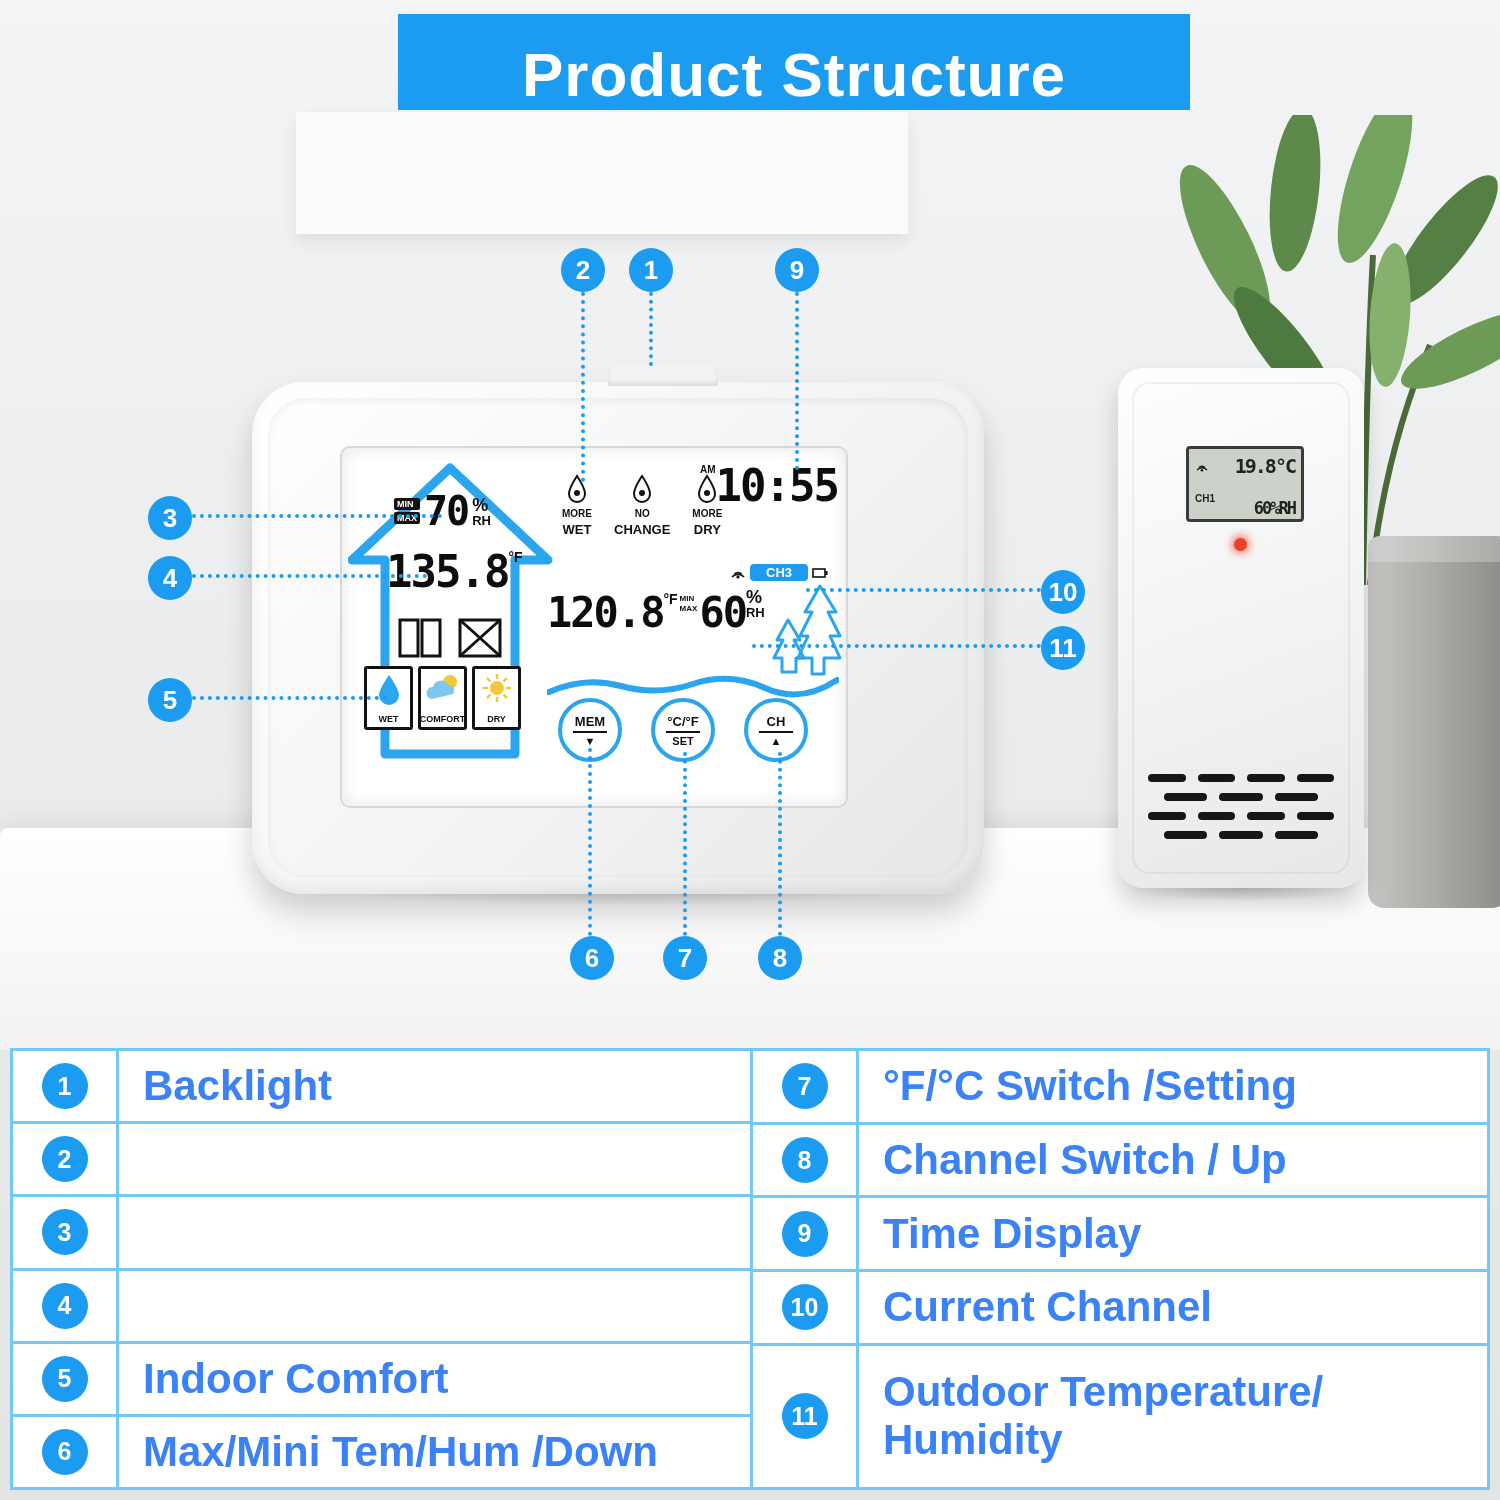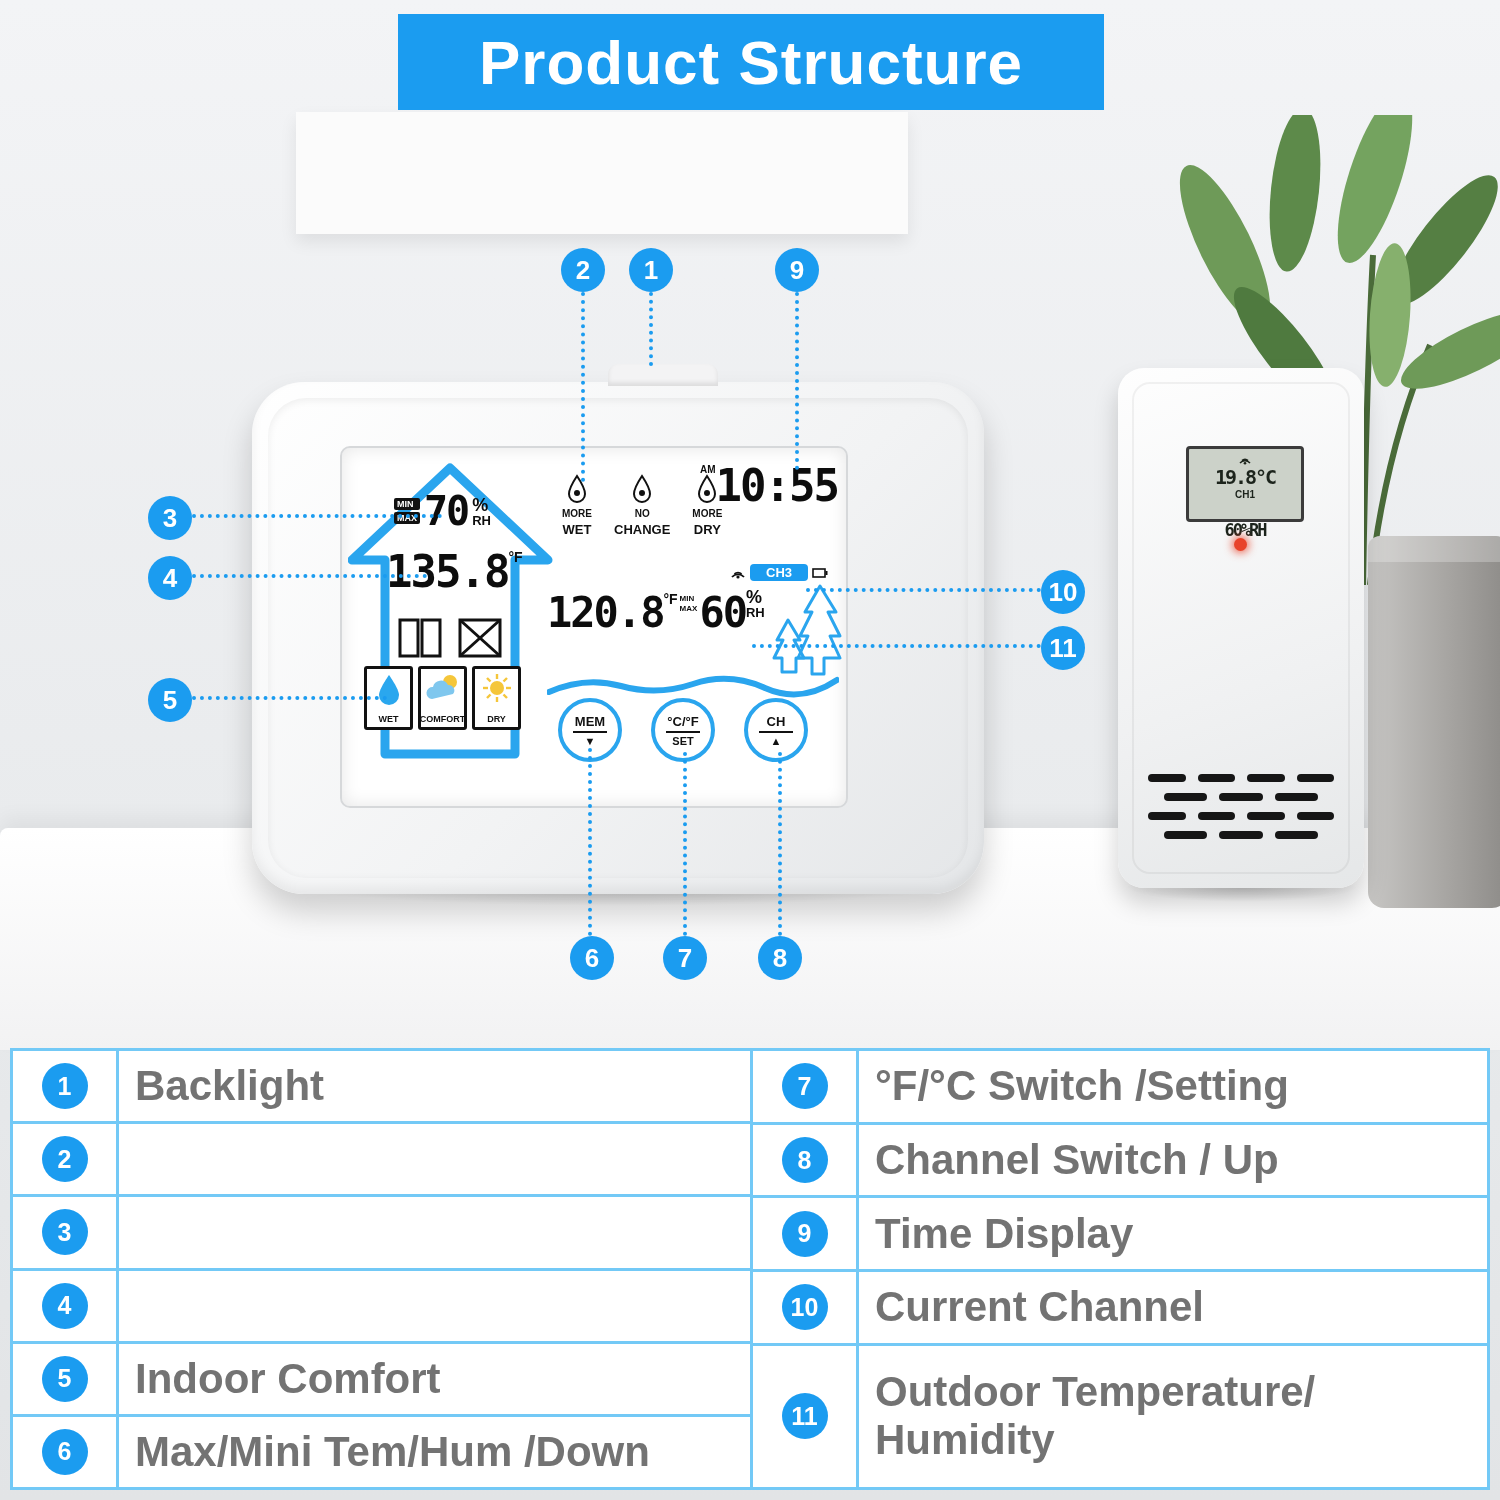--- a/index.html
+++ b/index.html
@@ -13,22 +13,22 @@
            background:linear-gradient(180deg,#ffffff,#f2f2f3); box-shadow:0 -10px 20px rgba(0,0,0,.05); border-radius:8px 8px 0 0; }
   .plant { position:absolute; left:1145px; top:115px; z-index:3; }
   .pot { position:absolute; left:1368px; top:536px; width:140px; height:372px; z-index:3;
          background:linear-gradient(90deg,#c7c6c4,#a8a6a3 55%,#8d8b88); border-radius:12px 12px 16px 16px; }
   .pot::before { content:""; position:absolute; left:0; top:0; right:0; height:26px; background:rgba(255,255,255,.25); border-radius:12px 12px 0 0; }
   .shadow-oval { position:absolute; background:radial-gradient(ellipse at center, rgba(0,0,0,.20), transparent 70%); z-index:3; }
   .device-shadow { left:290px; top:866px; width:660px; height:40px; }
   .sensor-shadow { left:1126px; top:872px; width:232px; height:30px; }
 
   
-  .header { position:absolute; left:398px; top:14px; width:706px; height:96px; background:#1b9cf0;
-            display:flex; align-items:center; justify-content:center; z-index:9; }
+  .header { position:absolute; left:398px; top:14px; width:792px; height:96px; background:#1b9cf0;
+            display:flex; align-items:flex-end; justify-content:center; z-index:9; }
   .header-title { color:#fff; font-size:62px; font-weight:bold; letter-spacing:1px; }
 
   
   .device { position:absolute; left:252px; top:382px; width:732px; height:512px; z-index:6;
             background:linear-gradient(135deg,#ffffff 0%,#f2f3f4 55%,#e4e6e8 100%);
             border-radius:52px; box-shadow:0 18px 30px rgba(0,0,0,.18), inset 0 -6px 12px rgba(0,0,0,.06); }
   .device::before { content:""; position:absolute; inset:16px; border-radius:38px; box-shadow:inset 0 2px 8px rgba(0,0,0,.07); }
   .device-top-tab { position:absolute; left:356px; top:-18px; width:110px; height:22px; background:#f3f3f4;
                     border-radius:10px 10px 0 0; box-shadow:inset 0 -3px 5px rgba(0,0,0,.10); }
   .screen { position:absolute; left:88px; top:64px; width:508px; height:362px; background:#fff;
@@ -82,21 +82,21 @@
   .scr-btn .divider { width:34px; height:2px; background:#111; }
   .scr-btn .sym { font-size:11px; font-weight:bold; color:#111; }
 
   
   .sensor { position:absolute; left:1118px; top:368px; width:246px; height:520px; z-index:5;
             background:linear-gradient(160deg,#fefefe 0%,#f0f1f2 60%,#e5e7e8 100%);
             border-radius:26px; box-shadow:0 15px 25px rgba(0,0,0,.18); }
   .sensor-seam { position:absolute; inset:14px; border:2px solid rgba(0,0,0,.05); border-radius:18px; }
   .sensor-lcd { position:absolute; left:68px; top:78px; width:118px; height:76px; background:#ccd2c9;
                 border:3px solid #3b3b3b; border-radius:4px; padding:5px 6px; display:flex; flex-direction:column; justify-content:space-between; }
-  .lcd-row { display:flex; justify-content:space-between; align-items:center;flex-direction:column; }
+  .lcd-row { display:flex; justify-content:space-between; align-items:center; }
   .lcd-temp { font-family:"DejaVu Sans Mono", monospace; font-weight:bold; font-size:20px; letter-spacing:-2px; color:#1c241c; }
   .lcd-hum { font-family:"DejaVu Sans Mono", monospace; font-weight:bold; font-size:17px; letter-spacing:-2px; color:#1c241c;margin-top:20px; }
   .lcd-ch { font-size:10px; font-weight:bold; color:#1c241c; }
   .sensor-led { position:absolute; left:116px; top:170px; width:13px; height:13px; border-radius:50%;
                 background:#e8432a; box-shadow:0 0 9px 2px rgba(232,67,42,.8); }
   .sensor-vents { position:absolute; left:30px; top:406px; width:186px; display:flex; flex-direction:column; gap:11px; }
   .vent-row { display:flex; gap:12px; justify-content:center; }
   .vent { height:8px; background:#161616; border-radius:4px; flex:1; max-width:44px; }
   .vent-row.offset { padding:0 16px; }
 
@@ -111,22 +111,22 @@
   .legend { position:absolute; left:10px; right:10px; top:1048px; bottom:10px; background:#fff;
             border:3px solid #73c9f6; display:flex; z-index:9; }
   .legend-col { width:50%; display:flex; flex-direction:column; }
   .legend-col.right { border-left:3px solid #73c9f6; }
   .legend-row { flex:1; display:flex; align-items:stretch; border-bottom:3px solid #73c9f6; }
   .legend-col .legend-row:last-child { border-bottom:none; }
   .legend-row.tall { flex:2; }
   .legend-num-cell { width:106px; display:flex; align-items:center; justify-content:center; border-right:3px solid #73c9f6; }
   .legend-badge { width:46px; height:46px; border-radius:50%; background:#1b9cf0; color:#fff; font-size:25px; font-weight:bold;
                   display:flex; align-items:center; justify-content:center; }
-  .legend-label { display:flex; align-items:center; padding-left:16px; font-size:42px; font-weight:bold;
-                  color:#737373; white-space:pre-line; line-height:1.15; }
+  .legend-label { display:flex; align-items:center; padding-left:24px; font-size:42px; font-weight:bold;
+                  color:#3b82f6; white-space:pre-line; line-height:1.15; }
 </style>
 </head>
 <body>
 
 <div class="page">
 
   <div class="wall"></div>
   <div class="frame"></div>
 
   <svg class="plant" width="360" height="470" viewBox="0 0 360 470">

